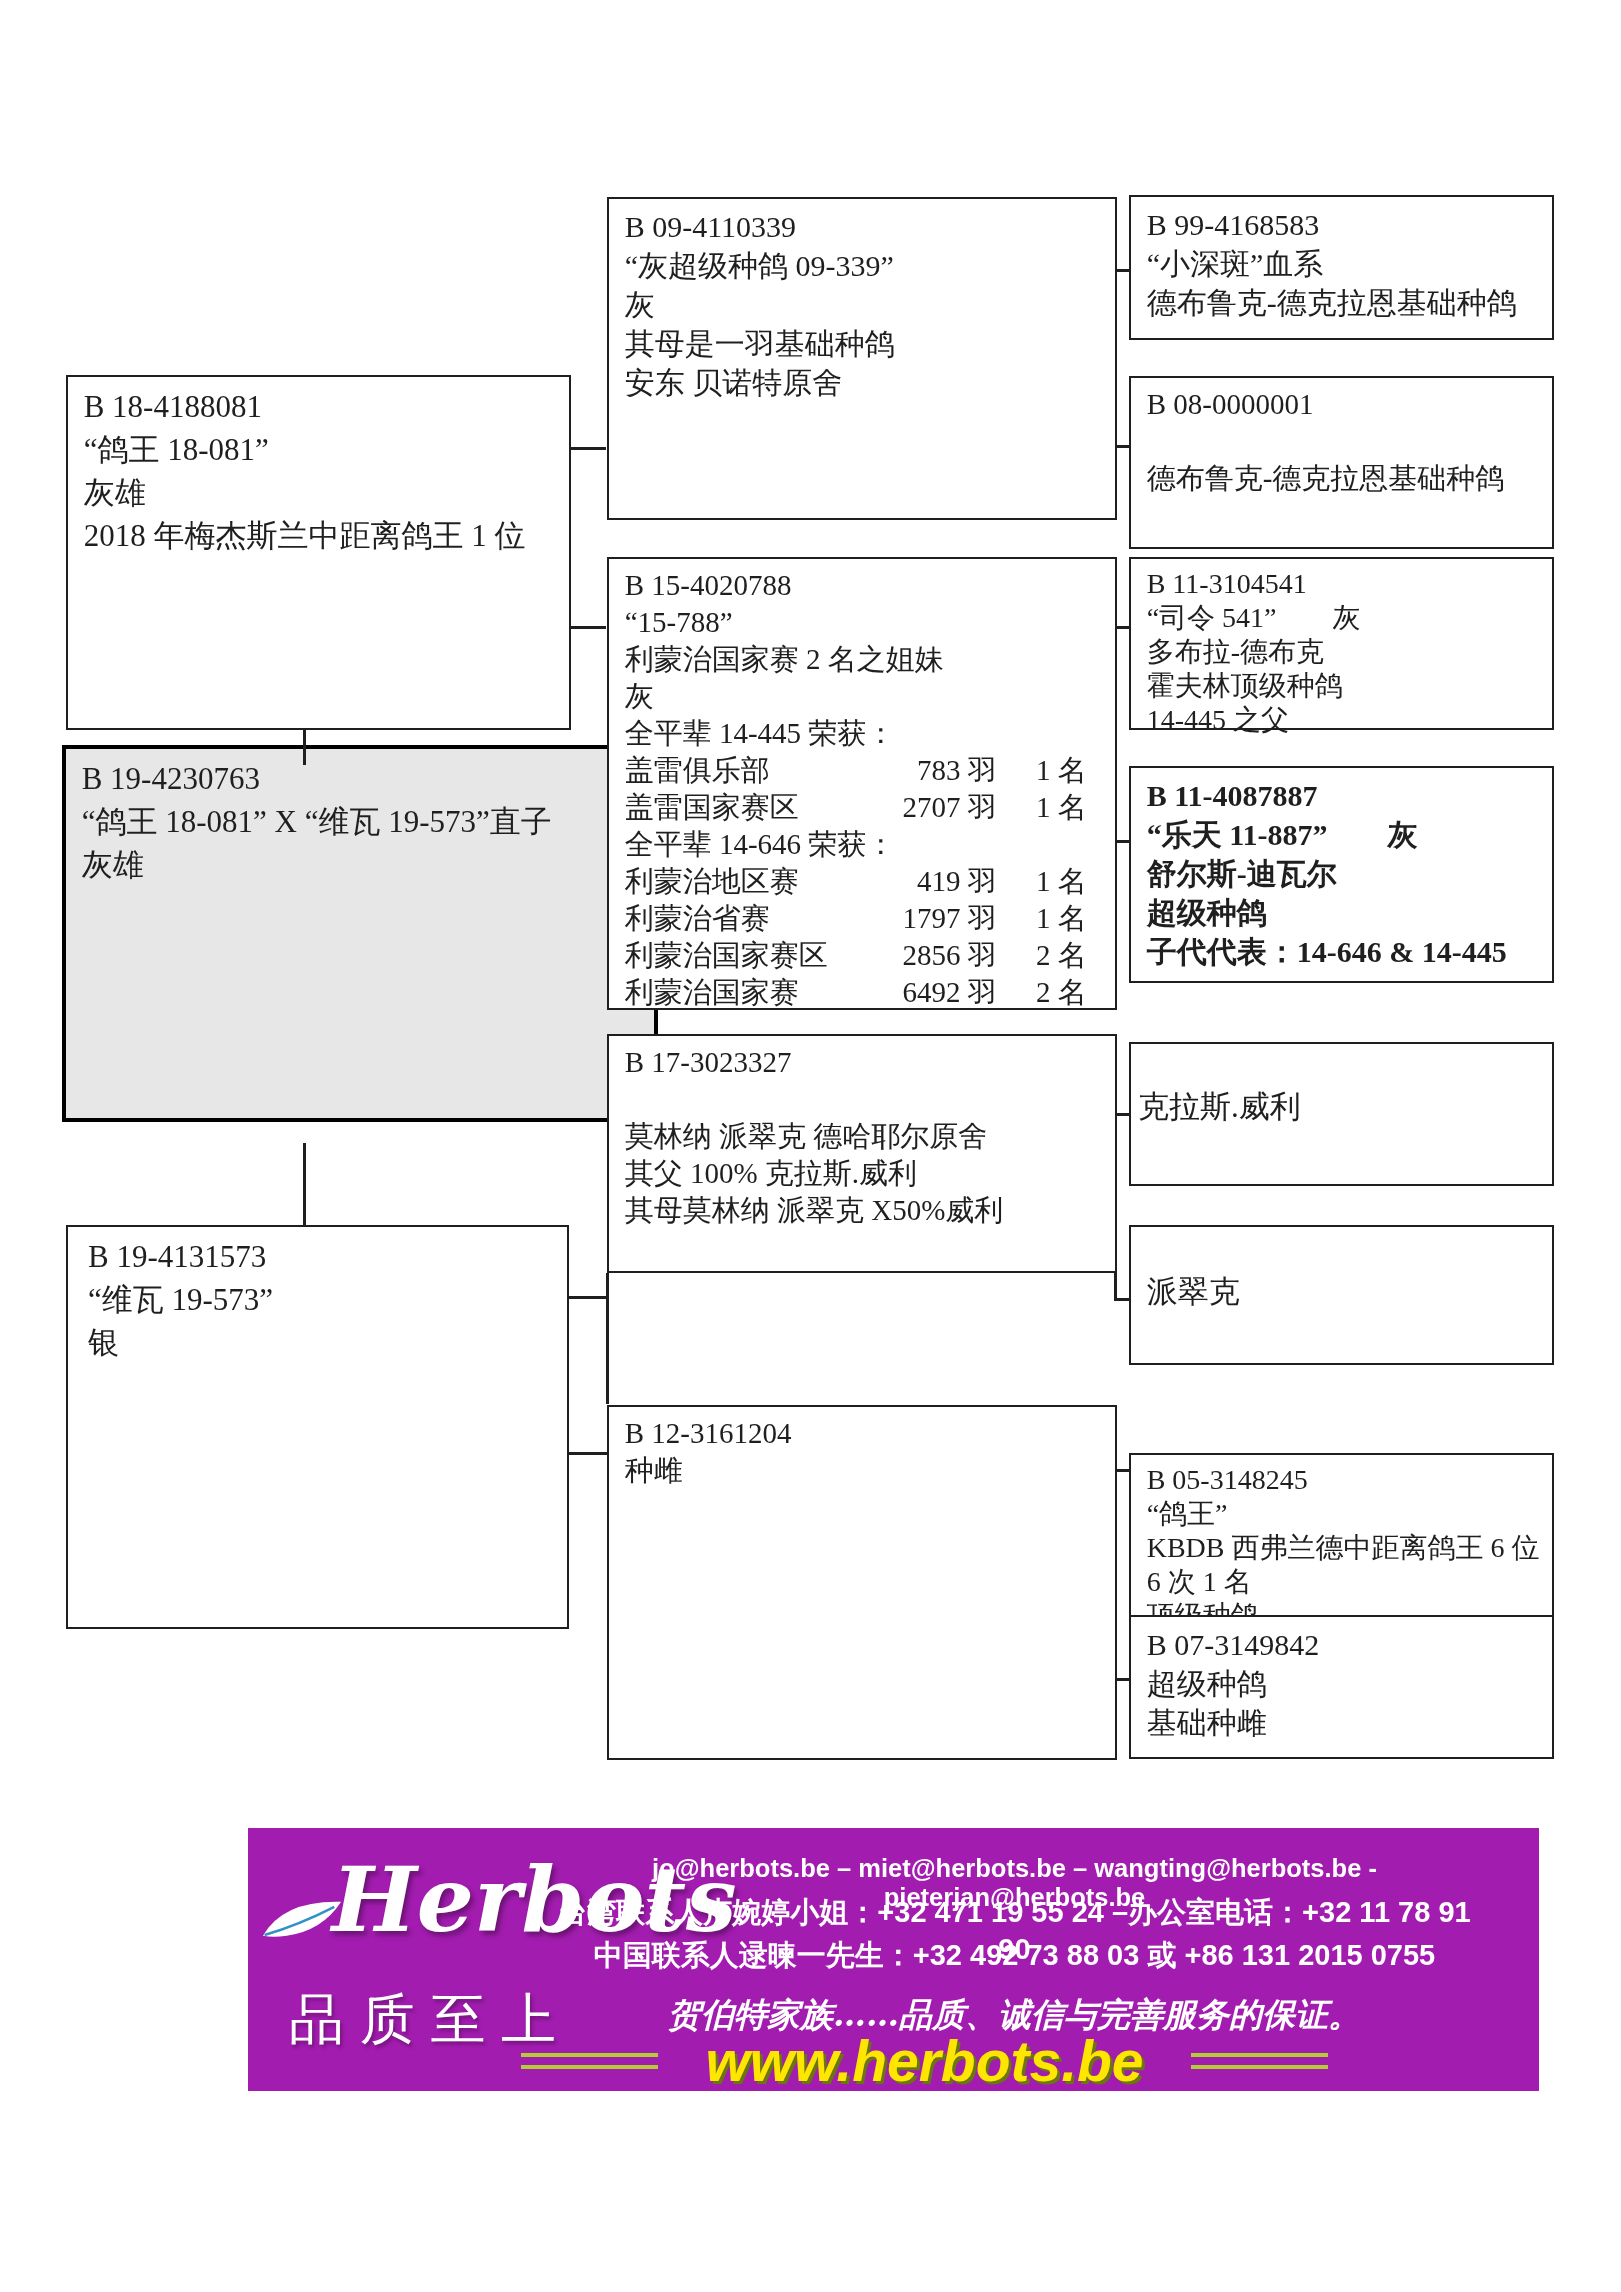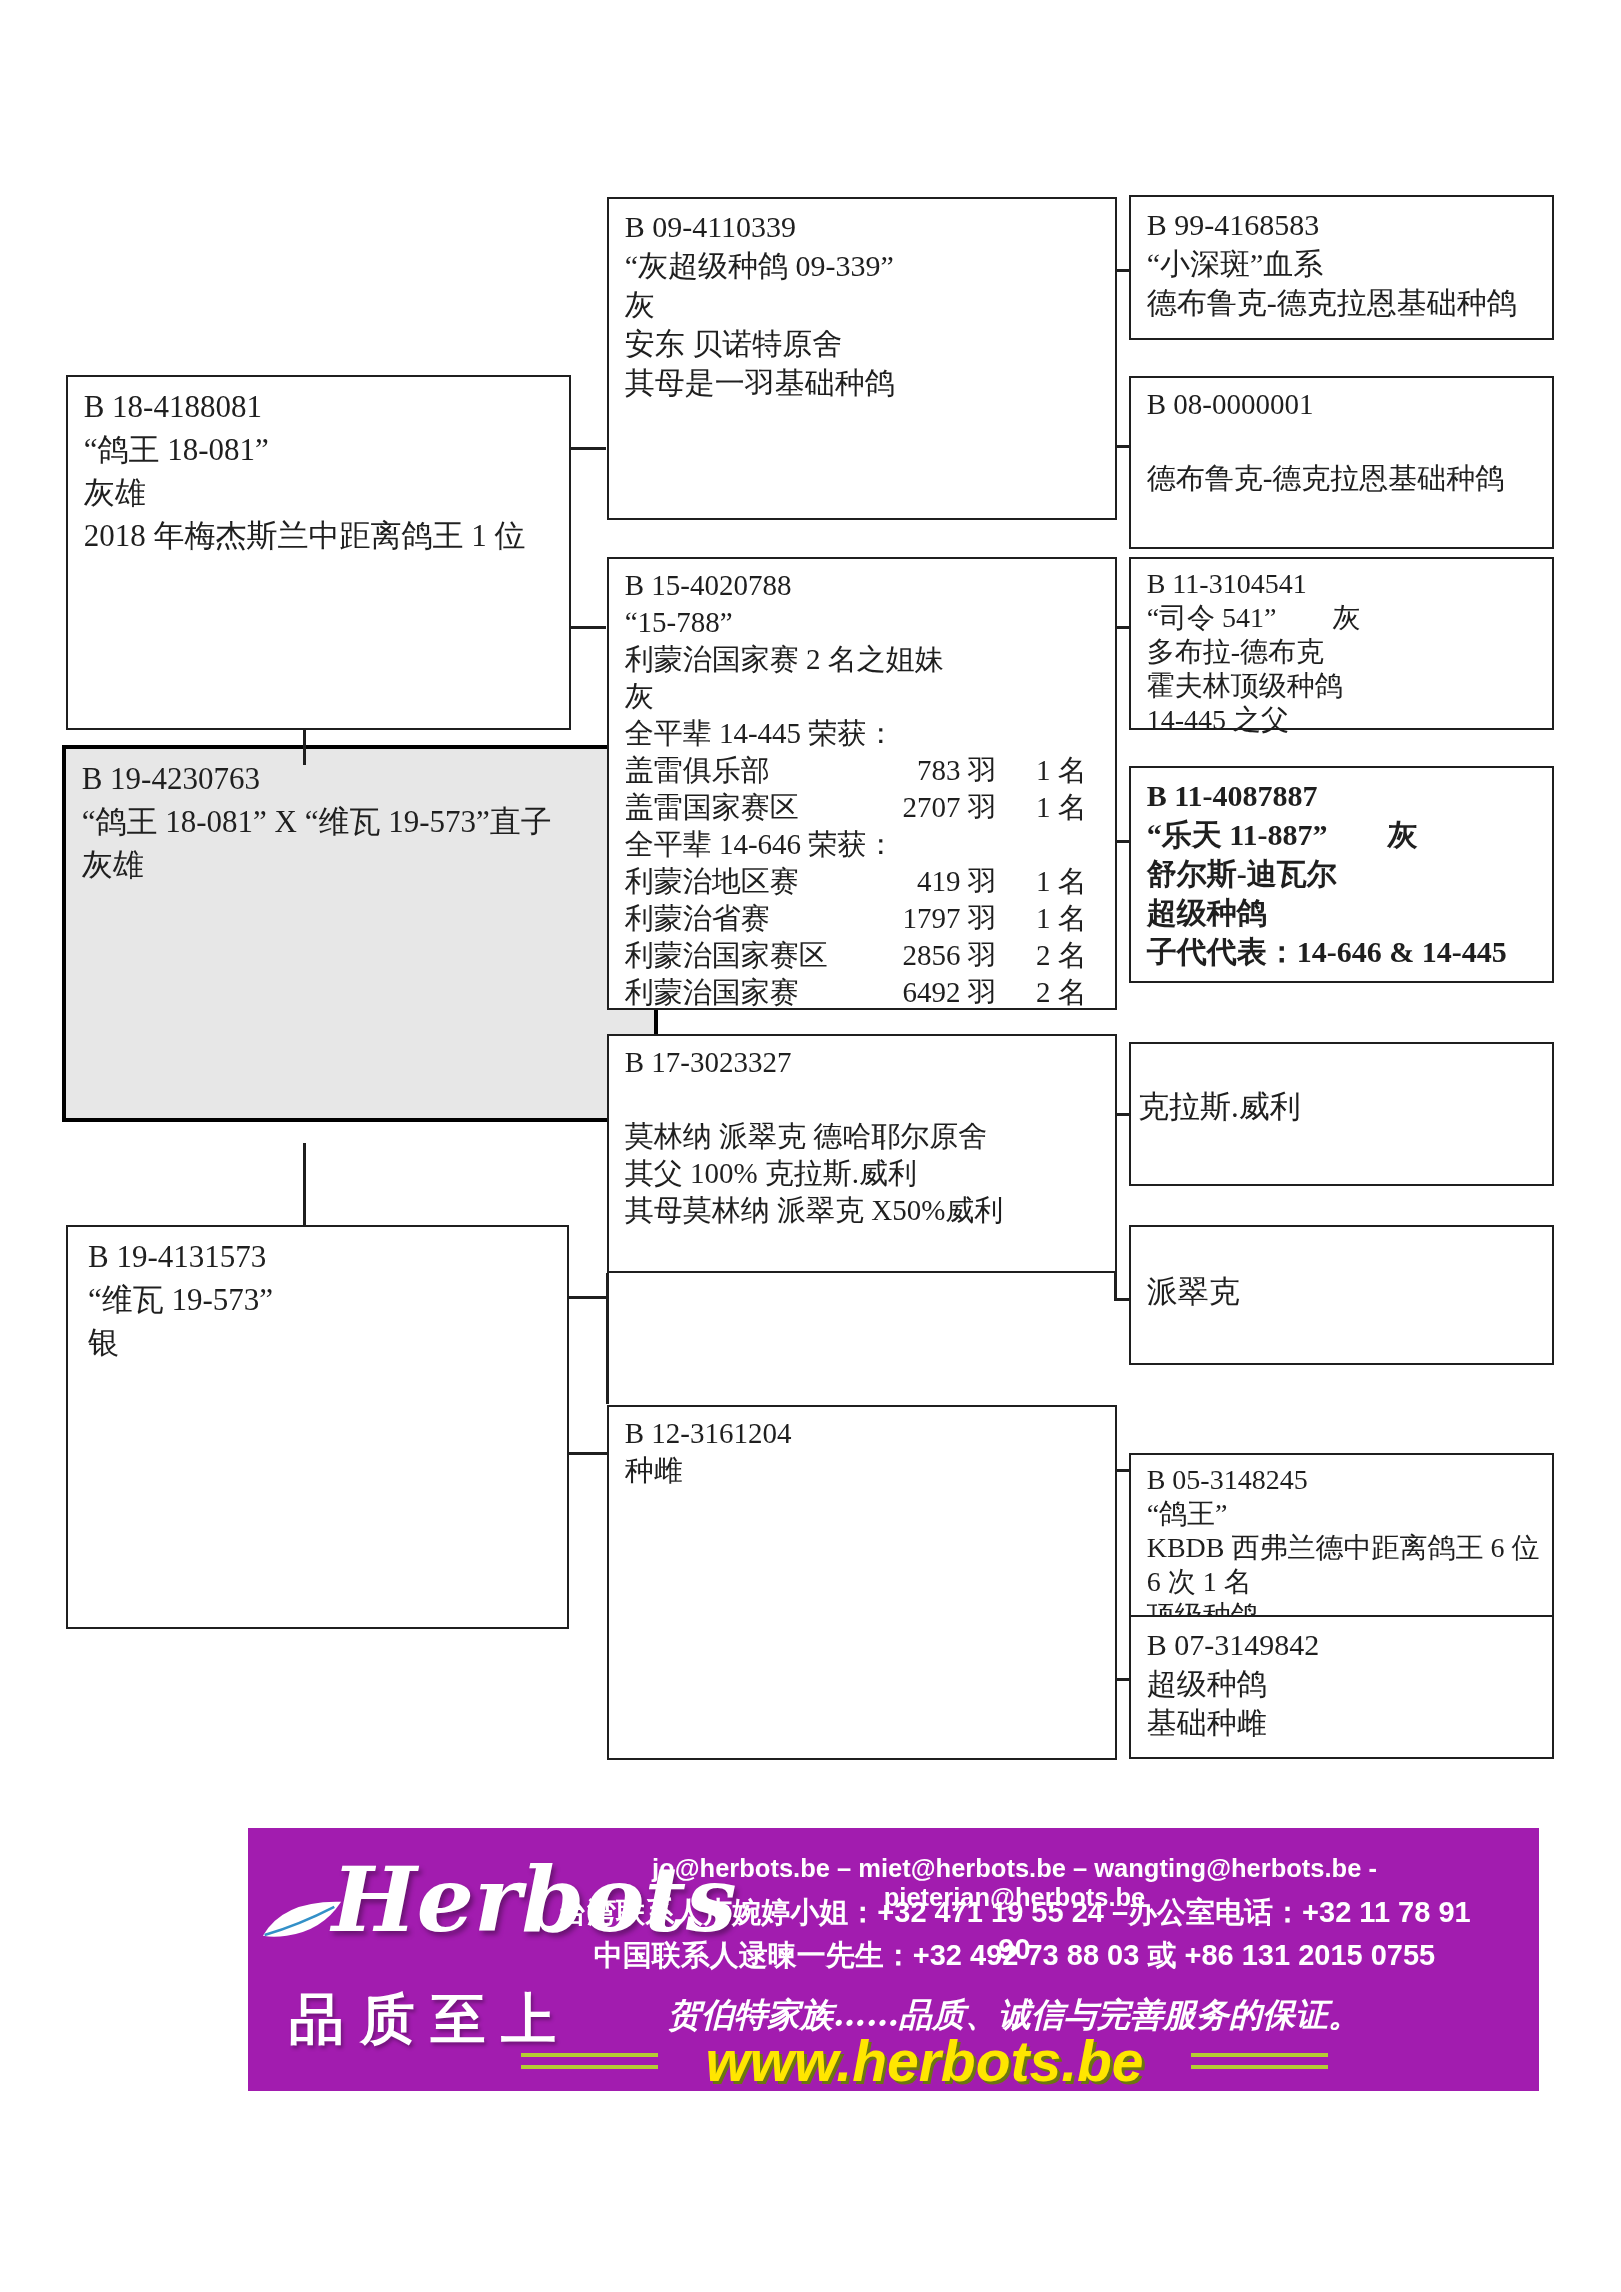--- a/index.html
+++ b/index.html
@@ -27,21 +27,21 @@
   .vline{position:absolute;width:2.9px;background:#1f1f1f;}
 
   
   #banner{position:absolute;left:248px;top:1828px;width:1291px;height:263px;background:#a21caf;
           font-family:"Liberation Sans", sans-serif;color:#ffffff;}
   #logo-row{position:absolute;left:7.8px;top:21.6px;width:510px;height:118px;}
   #feather{position:absolute;left:2px;top:45px;width:88px;height:51px;}
   #logo-text{position:absolute;left:76px;top:0px;font-family:"DejaVu Serif", serif;
              font-style:italic;font-weight:bold;font-size:90px;line-height:98px;color:#fff;
              text-shadow:2.9px 3.9px 4.9px rgba(0,0,0,0.35);}
-  #tagline{position:absolute;left:41px;top:155px;font-size:55px;font-weight:bold;letter-spacing:15.7px;
+  #tagline{position:absolute;left:41px;top:155px;font-size:55px;font-weight:normal;letter-spacing:15.7px;
            color:#fff;text-shadow:2px 2.9px 3.9px rgba(0,0,0,0.3);}
   .bline{position:absolute;left:296px;width:941px;text-align:center;font-weight:bold;}
   #emails{top:25.5px;font-size:25.5px;}
   #taiwan{top:65px;font-size:29px;}
   #china{top:108px;font-size:29px;}
   #slogan{top:165px;font-size:33px;font-family:"DejaVu Serif", serif;font-style:italic;}
   #site-row{position:absolute;left:196px;top:200px;width:961px;display:flex;align-items:center;
             justify-content:center;gap:47px;}
   .dbl-lines{width:137px;height:15.7px;border-top:4.9px solid #b5cc33;border-bottom:4.9px solid #b5cc33;box-sizing:border-box;}
   #website{font-size:57px;font-weight:bold;font-style:italic;color:#ffe600;
@@ -68,22 +68,22 @@
   <div class="box" style="left:66px;top:1225px;width:503px;height:404px;padding-left:20px;">
     <div class="ln">B 19-4131573</div>
     <div class="ln">“维瓦 19-573”</div>
     <div class="ln">银</div>
   </div>
 
   <div class="box lh40" style="left:607px;top:197px;width:510px;height:323px;">
     <div class="ln">B 09-4110339</div>
     <div class="ln">“灰超级种鸽 09-339”</div>
     <div class="ln">灰</div>
+    <div class="ln">其母是一羽基础种鸽</div>
     <div class="ln">安东 贝诺特原舍</div>
-    <div class="ln">其母是一羽基础种鸽</div>
   </div>
 
   <div class="box lh38" style="left:607px;top:557px;width:510px;height:453px;">
     <div class="ln">B 15-4020788</div>
     <div class="ln">“15-788”</div>
     <div class="ln">利蒙治国家赛 2 名之姐妹</div>
     <div class="ln">灰</div>
     <div class="ln">全平辈 14-445 荣获：</div>
     <div class="res-row">
       <span class="res-race">盖雷俱乐部</span>

